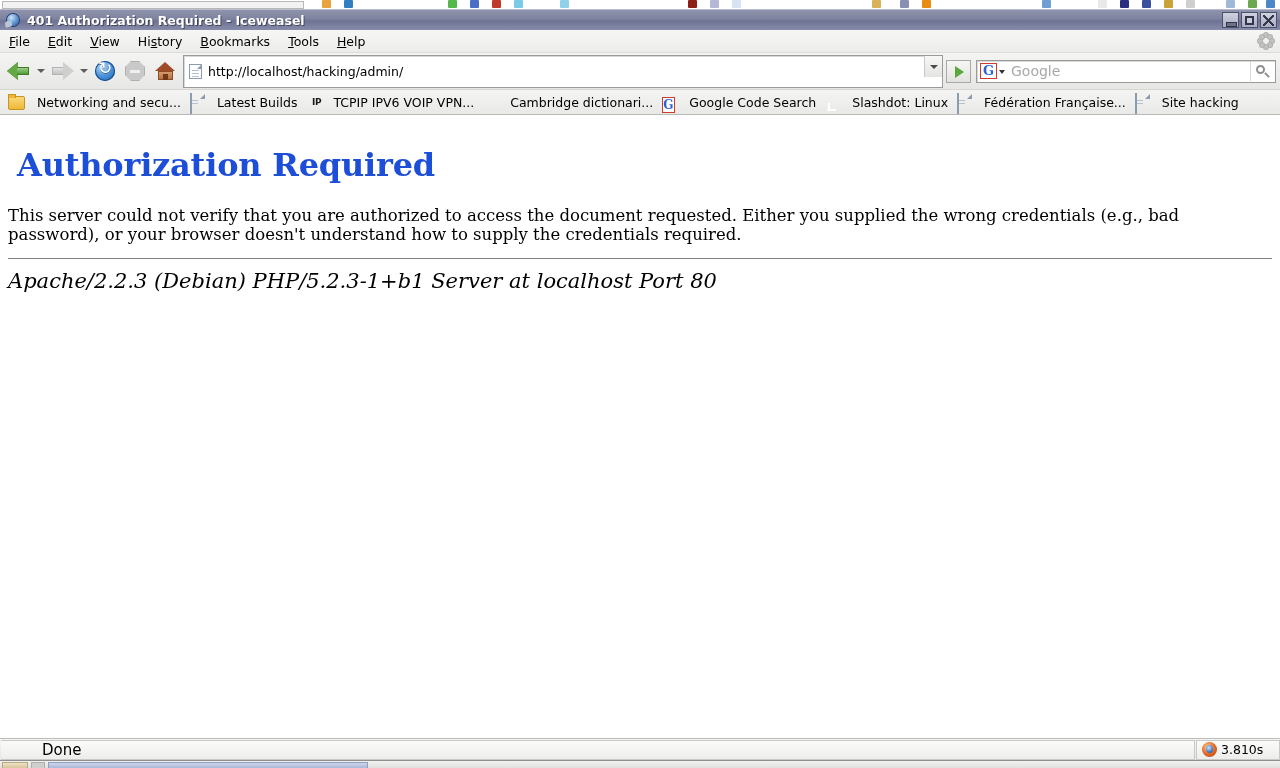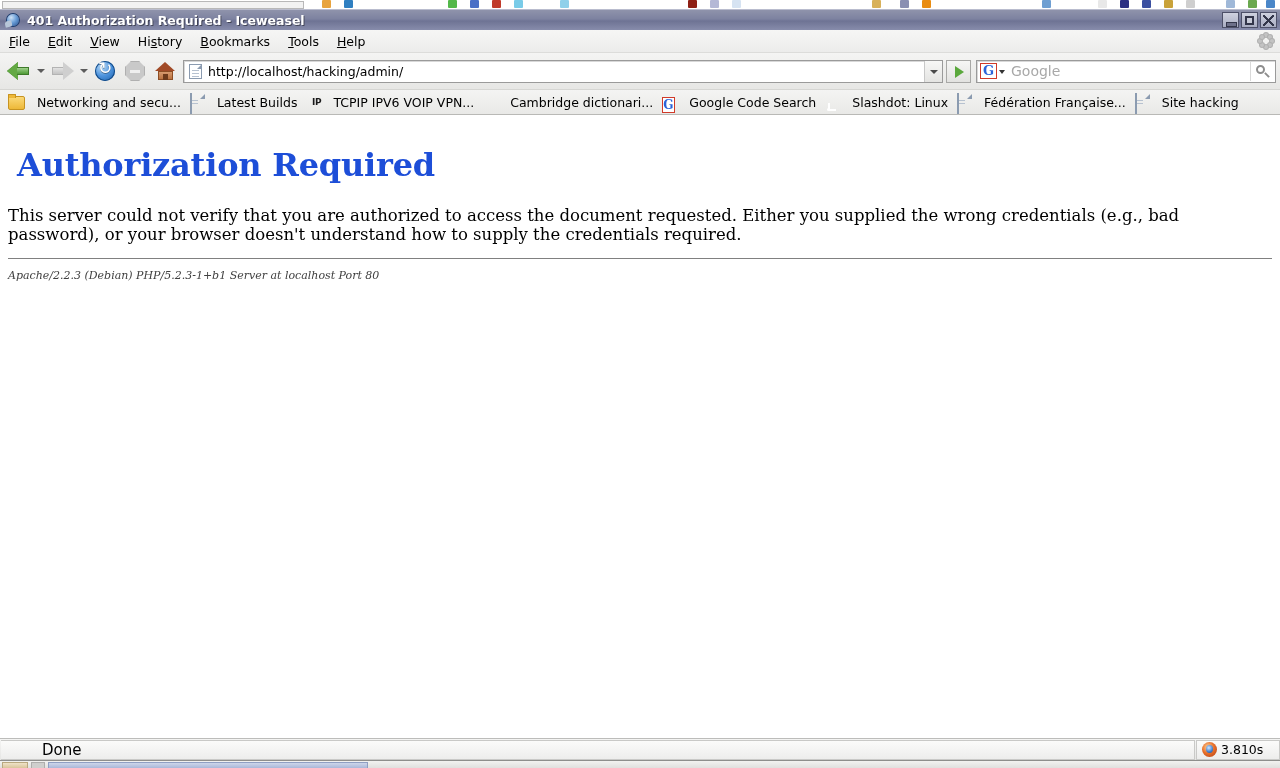--- a/index.html
+++ b/index.html
@@ -154,21 +154,21 @@
     position: absolute; left: 3px; top: 10px; width: 15px; height: 9px;
     background: linear-gradient(to bottom, #d79a6e, #b9713f);
     border: 1px solid #8d4d24; box-sizing: border-box;
   }
   .homebtn .door {
     position: absolute; left: 8px; top: 13px; width: 5px; height: 6px;
     background: #6d3a1b;
   }
 
   .urlbar {
-    flex: 1; height: 23px; margin: 0 3px;
+    flex: 1; height: 33px; margin: 0 3px;
     background: #ffffff; border: 1px solid #9a9a9a;
     box-shadow: inset 1px 1px 0 #d8d8d8;
     display: flex; align-items: center; position: relative;
     box-sizing: border-box;
   }
   .pageicon {
     width: 13px; height: 15px; margin-left: 5px; margin-right: 6px; flex: none;
     background: #ffffff; border: 1px solid #8b9bb0;
     position: relative; box-sizing: border-box;
   }
@@ -330,21 +330,21 @@
     font-family: "DejaVu Serif", serif;
     font-size: 16.5px; color: #000; line-height: 19px;
     margin: 0 0 14px 0; max-width: 1192px;
   }
   hr.err-rule {
     border: none; border-top: 1px solid #808080;
     margin: 12px 0 10px 0; height: 0;
   }
   address.err-sig {
     font-family: "DejaVu Serif", serif;
-    font-style: italic; font-size: 11px; color: #404040;
+    font-style: italic; font-size: 21px; color: #000000;
   }
 
   
   .statusbar {
     position: absolute; left: 0; top: 738px; width: 1280px; height: 22px;
     background: linear-gradient(to bottom,#f4f4f3,#e6e6e4);
     border-top: 1px solid #bcbcba;
     display: flex; align-items: center; box-sizing: border-box;
   }
   .status-text-box {

